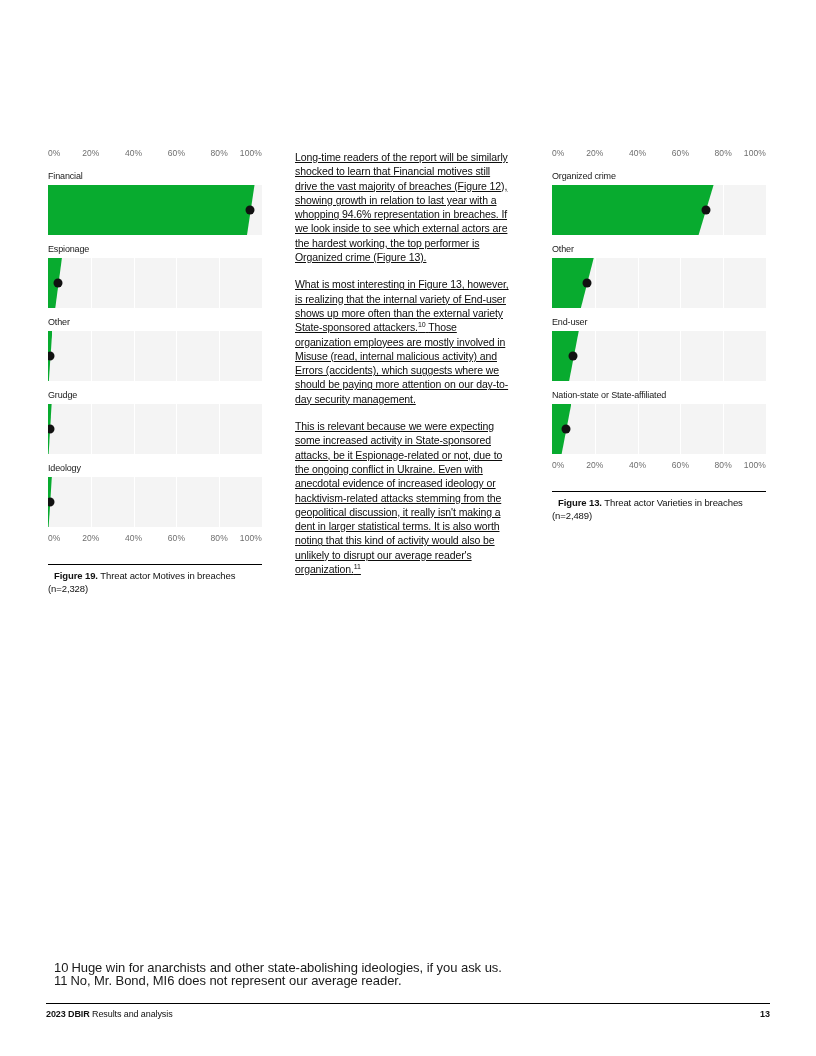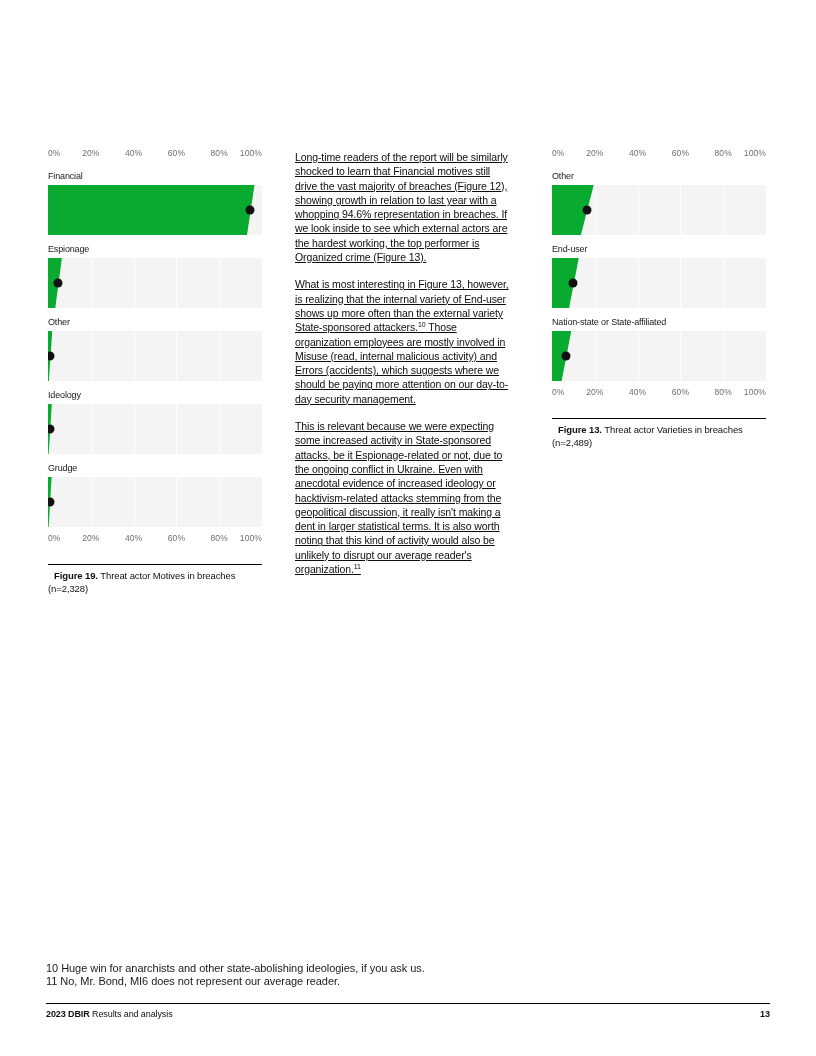--- a/index.html
+++ b/index.html
@@ -127,24 +127,24 @@
     margin: 0 0 13px 0;
     letter-spacing: -0.1px;
     text-decoration: underline;
   }
   .body-para:last-child { margin-bottom: 0; }
   sup { font-size: 7px; vertical-align: super; line-height: 0; }
 
   
   .footnotes {
     position: absolute;
-    left: 46px;
+    left: 54px;
     top: 962px;
     width: 500px;
-    font-size: 11px;
+    font-size: 13px;
     line-height: 12.5px;
     color: #1a1a1a;
     letter-spacing: -0.05px;
   }
   .footnote-num { margin-right: 3px; }
 
   
   .footer {
     position: absolute;
     left: 46px;
@@ -208,39 +208,39 @@
           <div class="bar-track" style="background: rgb(244, 244, 244);">
             <div class="gridline" style="left: 20%;"></div>
             <div class="gridline" style="left: 40%;"></div>
             <div class="gridline" style="left: 60%;"></div>
             <div class="gridline" style="left: 80%;"></div>
             <div class="bar-fill" style="background: rgb(8, 171, 47); width: 2%; clip-path: polygon(0% 0%, 100% 0%, 20% 100%, 0% 100%);"></div>
             <div class="bar-dot" style="left: 1%; background: rgb(17, 17, 17);"></div>
           </div>
         </div>
         <div class="bar-group">
+          <div class="bar-label">Grudge</div>
+          <div class="bar-track" style="background: rgb(244, 244, 244);">
+            <div class="gridline" style="left: 20%;"></div>
+            <div class="gridline" style="left: 40%;"></div>
+            <div class="gridline" style="left: 60%;"></div>
+            <div class="gridline" style="left: 80%;"></div>
+            <div class="bar-fill" style="background: rgb(8, 171, 47); width: 1.7%; clip-path: polygon(0% 0%, 100% 0%, 17.6471% 100%, 0% 100%);"></div>
+            <div class="bar-dot" style="left: 0.8%; background: rgb(17, 17, 17);"></div>
+          </div>
+        </div>
+        <div class="bar-group">
           <div class="bar-label">Ideology</div>
           <div class="bar-track" style="background: rgb(244, 244, 244);">
             <div class="gridline" style="left: 20%;"></div>
             <div class="gridline" style="left: 40%;"></div>
             <div class="gridline" style="left: 60%;"></div>
             <div class="gridline" style="left: 80%;"></div>
             <div class="bar-fill" style="background: rgb(8, 171, 47); width: 1.8%; clip-path: polygon(0% 0%, 100% 0%, 16.6667% 100%, 0% 100%);"></div>
             <div class="bar-dot" style="left: 0.9%; background: rgb(17, 17, 17);"></div>
-          </div>
-        </div>
-        <div class="bar-group">
-          <div class="bar-label">Grudge</div>
-          <div class="bar-track" style="background: rgb(244, 244, 244);">
-            <div class="gridline" style="left: 20%;"></div>
-            <div class="gridline" style="left: 40%;"></div>
-            <div class="gridline" style="left: 60%;"></div>
-            <div class="gridline" style="left: 80%;"></div>
-            <div class="bar-fill" style="background: rgb(8, 171, 47); width: 1.7%; clip-path: polygon(0% 0%, 100% 0%, 17.6471% 100%, 0% 100%);"></div>
-            <div class="bar-dot" style="left: 0.8%; background: rgb(17, 17, 17);"></div>
           </div>
         </div>
         <div class="axis-row bottom">
           <span class="axis-tick first" style="left: 0%;">0%</span>
           <span class="axis-tick" style="left: 20%;">20%</span>
           <span class="axis-tick" style="left: 40%;">40%</span>
           <span class="axis-tick" style="left: 60%;">60%</span>
           <span class="axis-tick" style="left: 80%;">80%</span>
           <span class="axis-tick last" style="left: 100%;">100%</span>
         </div>
@@ -264,20 +264,31 @@
     <div class="chart" id="chart-13">
         <div class="axis-row">
           <span class="axis-tick first" style="left: 0%;">0%</span>
           <span class="axis-tick" style="left: 20%;">20%</span>
           <span class="axis-tick" style="left: 40%;">40%</span>
           <span class="axis-tick" style="left: 60%;">60%</span>
           <span class="axis-tick" style="left: 80%;">80%</span>
           <span class="axis-tick last" style="left: 100%;">100%</span>
         </div>
         <div class="bar-group">
+          <div class="bar-label">Organized crime</div>
+          <div class="bar-track" style="background: rgb(244, 244, 244);">
+            <div class="gridline" style="left: 20%;"></div>
+            <div class="gridline" style="left: 40%;"></div>
+            <div class="gridline" style="left: 60%;"></div>
+            <div class="gridline" style="left: 80%;"></div>
+            <div class="bar-fill" style="background: rgb(8, 171, 47); width: 75.5%; clip-path: polygon(0% 0%, 100% 0%, 90.7285% 100%, 0% 100%);"></div>
+            <div class="bar-dot" style="left: 72%; background: rgb(17, 17, 17);"></div>
+          </div>
+        </div>
+        <div class="bar-group">
           <div class="bar-label">Other</div>
           <div class="bar-track" style="background: rgb(244, 244, 244);">
             <div class="gridline" style="left: 20%;"></div>
             <div class="gridline" style="left: 40%;"></div>
             <div class="gridline" style="left: 60%;"></div>
             <div class="gridline" style="left: 80%;"></div>
             <div class="bar-fill" style="background: rgb(8, 171, 47); width: 19.5%; clip-path: polygon(0% 0%, 100% 0%, 69.2308% 100%, 0% 100%);"></div>
             <div class="bar-dot" style="left: 16.5%; background: rgb(17, 17, 17);"></div>
           </div>
         </div>

